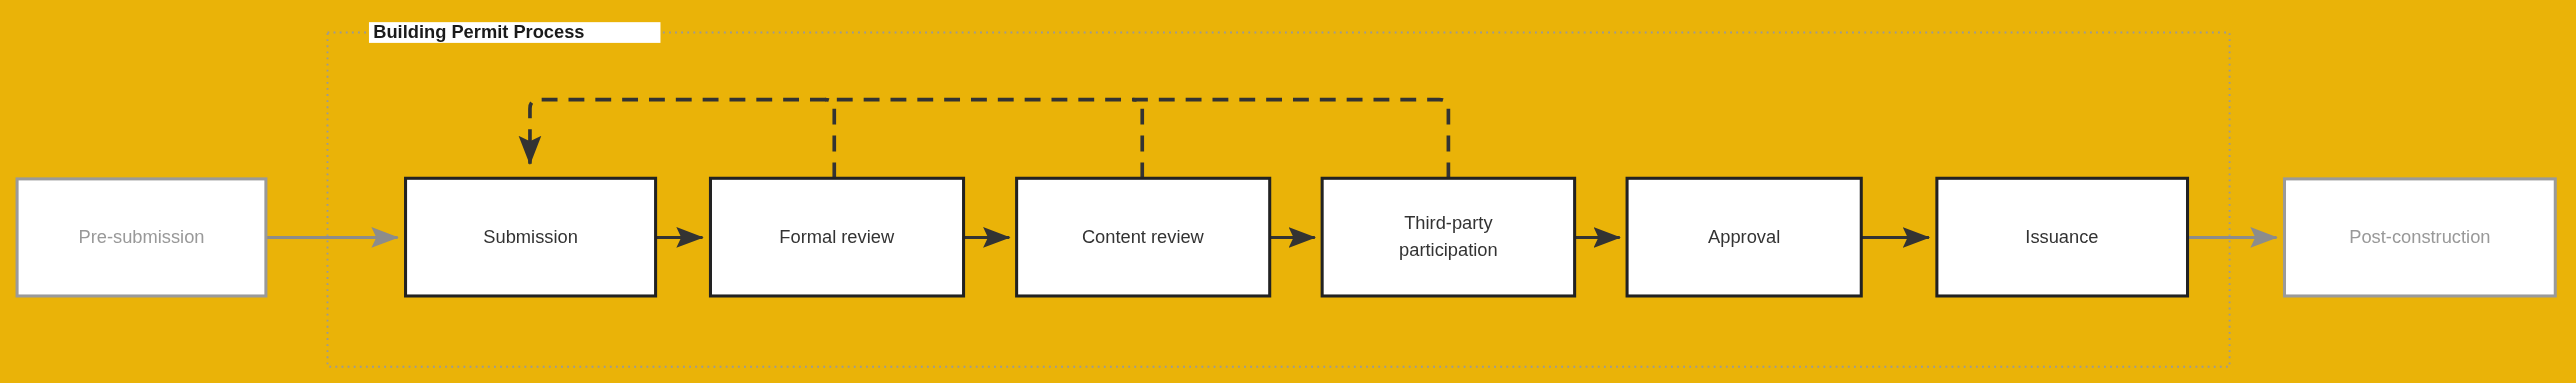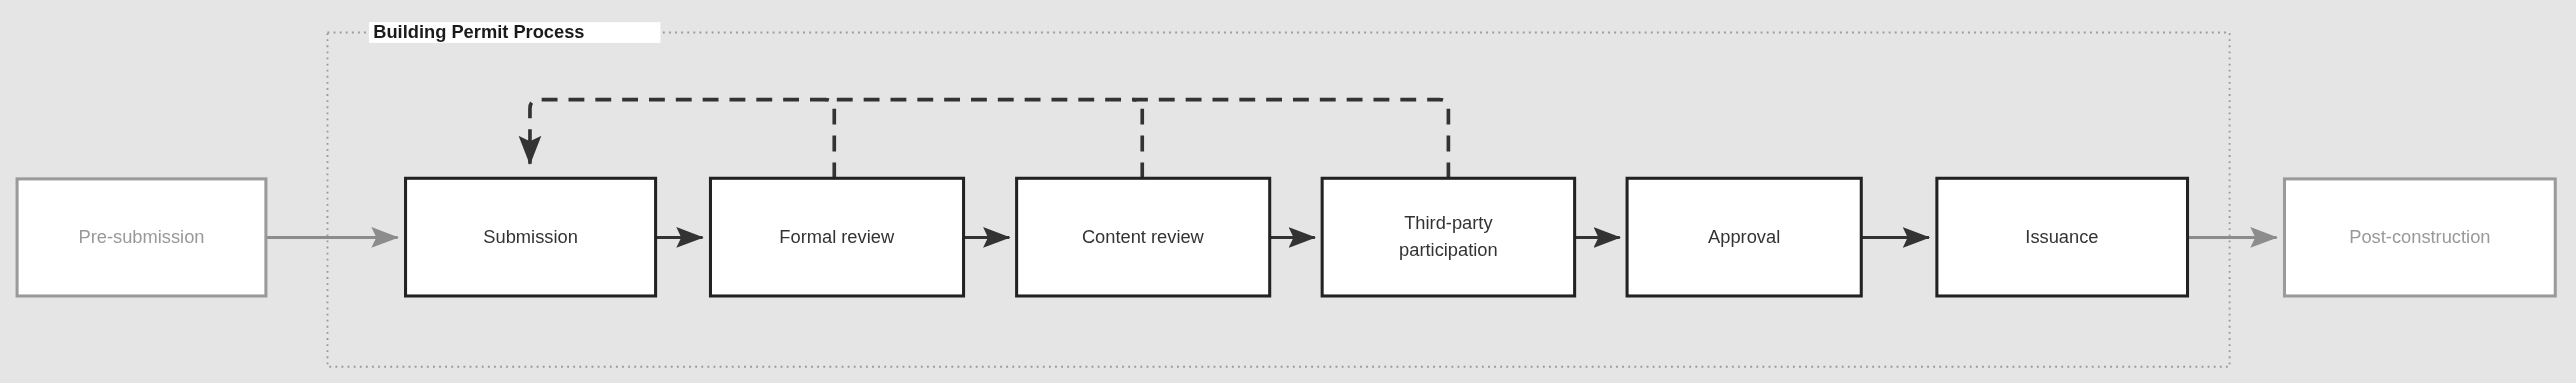--- a/index.html
+++ b/index.html
@@ -4,21 +4,21 @@
 <style>
   html, body {
     margin: 0;
     padding: 0;
     background: #ffffff;
   }
   #canvas {
     position: relative;
     width: 2576px;
     height: 384px;
-    background: #e5e5e5;
+    background: #eab308;
     font-family: "Liberation Sans", sans-serif;
     overflow: hidden;
   }
   #canvas svg {
     position: absolute;
     top: 0;
     left: 0;
     width: 2576px;
     height: 384px;
   }

